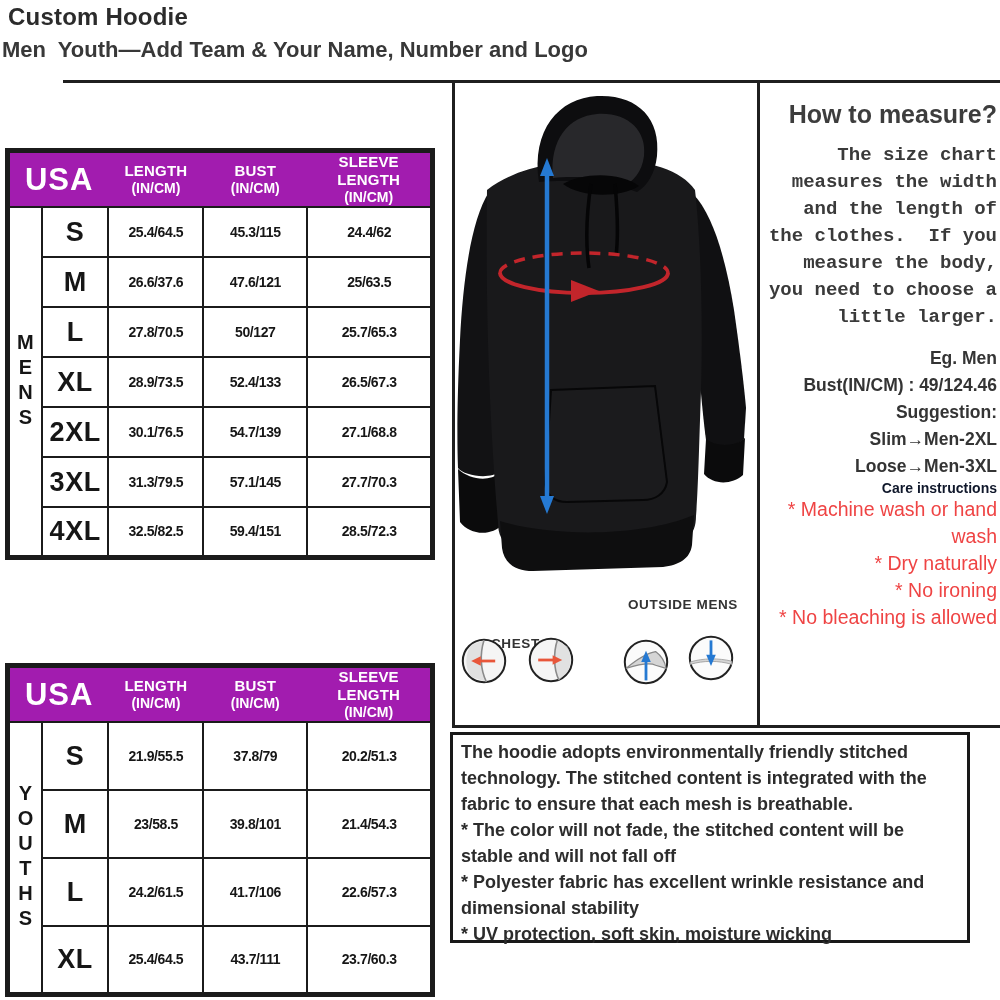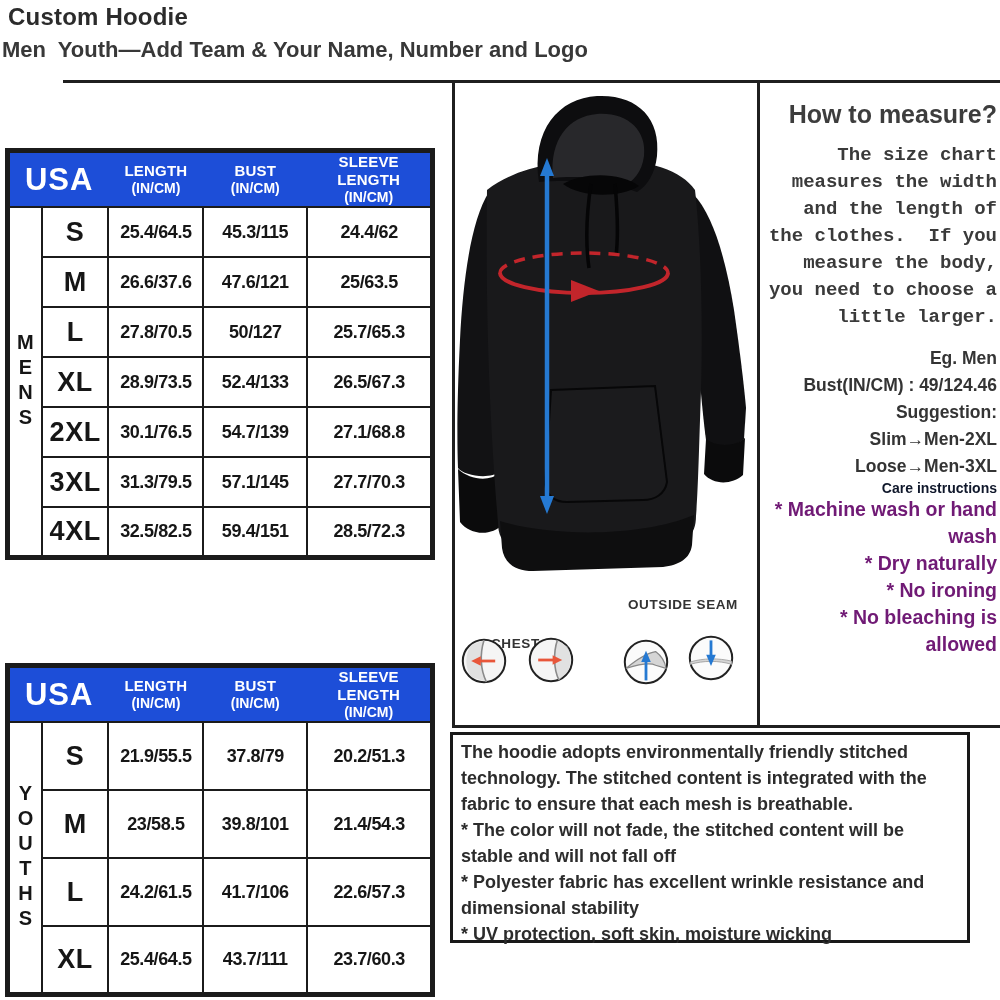--- a/index.html
+++ b/index.html
@@ -16,30 +16,30 @@
   .rule-top { left:63px; top:80px; width:937px; height:3px; }
   .rule-v1  { left:452px; top:80px; width:3px; height:648px; }
   .rule-v2  { left:757px; top:80px; width:3px; height:648px; }
   .rule-h2  { left:452px; top:725px; width:548px; height:3px; }
 
   
   table.size-table { position:absolute; left:5px; border-collapse:collapse; table-layout:fixed; background:#fff;
     border:5px solid #1b1b1b; }
   table.mens   { top:148px; width:430px; }
   table.youths { top:663px; width:430px; }
-  .size-table th { background:#1d4ed8; color:#fff; border:none; vertical-align:middle; text-align:center; }
+  .size-table th { background:#a21caf; color:#fff; border:none; vertical-align:middle; text-align:center; }
   .size-table thead tr { height:56px; }
   table.mens tbody tr { height:50px; }
   table.youths tbody tr { height:68px; }
   .size-table td { border:2px solid #1b1b1b; text-align:center; vertical-align:middle; font-weight:700; color:#161616; background:#fff; }
   th.usa { font-size:31px; font-weight:700; letter-spacing:1px; }
   th .line1 { display:block; font-size:15px; font-weight:700; line-height:18px; letter-spacing:0.2px; }
   th .line2 { display:block; font-size:14px; font-weight:700; line-height:17px; }
   td.size-cell { font-size:27px; letter-spacing:0.5px; }
-  td.val-cell  { font-size:18px; letter-spacing:-0.4px; }
+  td.val-cell  { font-size:14px; letter-spacing:-0.4px; }
   td.vcell { padding:0; }
   .vlabel { writing-mode:vertical-rl; text-orientation:upright; margin:0 auto; font-size:20px; font-weight:700;
     letter-spacing:3px; color:#161616; line-height:1; }
 
   
   .hoodie-wrap { position:absolute; left:455px; top:90px; width:302px; height:500px; }
 
   
   .diagram-label { position:absolute; font-size:13.5px; font-weight:700; color:#333; letter-spacing:0.6px; }
   .chest-label { left:491px; top:600px;margin-top:36px; }
@@ -50,21 +50,21 @@
   .mi-3 { left:622px; top:638px; }
   .mi-4 { left:687px; top:634px; }
 
   
   .measure-panel { position:absolute; left:766px; top:100px; width:231px;text-align:right; }
   .measure-heading { margin-left:20px; font-size:25px; font-weight:700; color:#3d3d3d; }
   .measure-body { margin-top:13px; font-size:19px; font-weight:600; line-height:27px; color:#3a3a3a; white-space:pre-wrap;font-family:Liberation Mono, monospace; }
   .example-block { margin-top:14px; }
   .example-line { font-size:17.5px; font-weight:700; line-height:27px; color:#343434; }
   .care-heading { font-size:14px; font-weight:600; color:#0f172a; }
-  .care-item { font-size:19.5px; font-weight:700; line-height:27px; color:#701a75; }
+  .care-item { font-size:19.5px; font-weight:400; line-height:27px; color:#ef4444; }
 
   
   .bottom-box { position:absolute; left:450px; top:732px; width:520px; height:211px; border:3px solid #181818;
     padding:4px 8px 0 8px; background:#fff; }
   .bottom-box p { font-size:18px; font-weight:700; line-height:26px; color:#2c2c2c; }
 </style>
 </head>
 <body>
 
 <div class="canvas">
@@ -236,21 +236,21 @@
 
       <g>
         <line x1="92" y1="80" x2="92" y2="412" stroke="#2579d2" stroke-width="4.5"></line>
         <polygon points="85,86 99,86 92,68" fill="#2579d2"></polygon>
         <polygon points="85,406 99,406 92,424" fill="#2579d2"></polygon>
       </g>
     </svg>
   </div>
 
   <div class="diagram-label chest-label">CHEST</div>
-  <div class="diagram-label seam-label">OUTSIDE SEAM</div>
+  <div class="diagram-label seam-label">OUTSIDE MENS</div>
 
   <div class="measure-icon mi-1">
     <svg width="48" height="48" viewBox="0 0 60 60">
       <circle cx="30" cy="30" r="26.5" fill="#f5f5f5" stroke="#222" stroke-width="2.5"></circle>
       <path d="M30,4 C25,20 25,40 33,56 L14,50 C6,40 6,20 14,10 Z" fill="#dcdcdc" opacity="0.8"></path>
       <path d="M30,4 C25,20 25,40 33,56" fill="none" stroke="#8a8a8a" stroke-width="2"></path>
       <line x1="44" y1="30" x2="24" y2="30" stroke="#e8563a" stroke-width="3.5"></line>
       <polygon points="26,24 26,36 14,30" fill="#e8563a"></polygon>
     </svg>
   </div>

